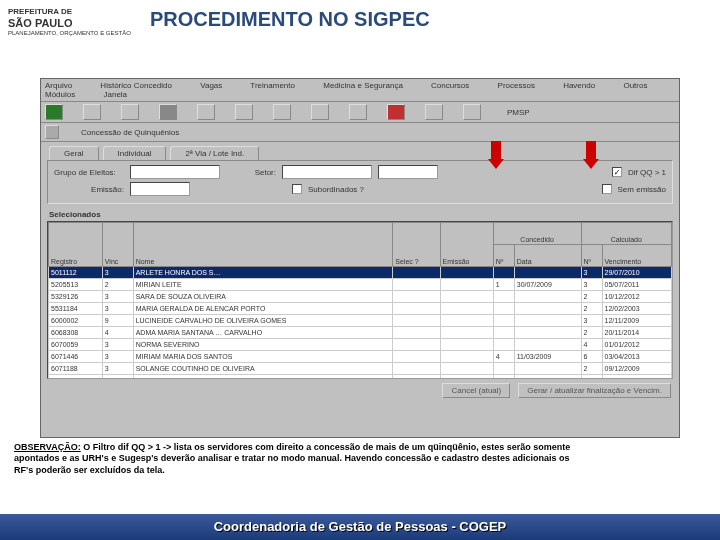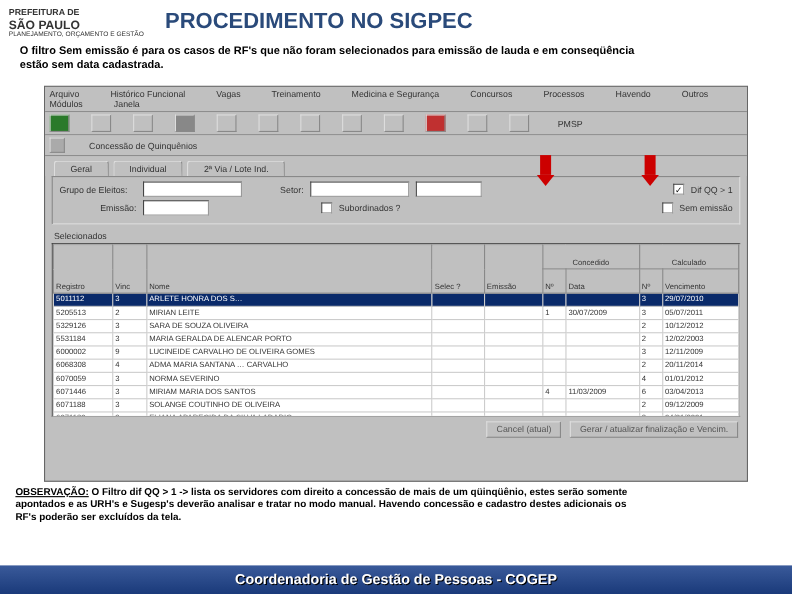--- a/index.html
+++ b/index.html
@@ -50,26 +50,25 @@
 </style>
 </head>
 <body>
 
 <div class="slide">
   <div class="logo-area">
     <div class="logo-text"><span>PREFEITURA DE</span><br><span class="sp">SÃO PAULO</span></div>
     <div class="logo-sub">PLANEJAMENTO, ORÇAMENTO E GESTÃO</div>
   </div>
   <div class="title">PROCEDIMENTO NO SIGPEC</div>
-  <div class="intro">O filtro Sem emissão é para os casos de RF's que não foram selecionados para emissão de lauda e em conseqüência estão sem data cadastrada.</div>
 
   <div class="app">
     <div class="menubar">
       <span>Arquivo</span>
-      <span>Histórico Funcional</span>
+      <span>Histórico Concedido</span>
       <span>Vagas</span>
       <span>Treinamento</span>
       <span>Medicina e Segurança</span>
       <span>Concursos</span>
       <span>Processos</span>
       <span>Havendo</span>
       <span>Outros Módulos</span>
       <span>Janela</span>
     </div>
     <div class="toolbar">
@@ -113,21 +112,21 @@
         <span style="flex:0 0 90px"></span>
         <span class="chk"></span>
         <span>Subordinados ?</span>
         <span style="flex:1"></span>
         <span class="chk"></span>
         <span>Sem emissão</span>
       </div>
       <div class="arrow" style="left:440px;top:-20px"></div>
       <div class="arrow" style="left:535px;top:-20px"></div>
     </div>
-    <div style="margin:2px 8px;font-size:8px;font-weight:normal;color:#333">Selecionados</div>
+    <div style="margin:2px 8px;font-size:8px;font-weight:bold;color:#333">Selecionados</div>
     <div class="table-wrap">
       <table>
         <thead>
           <tr>
             <th rowspan="2">Registro</th>
             <th rowspan="2">Vinc</th>
             <th rowspan="2">Nome</th>
             <th rowspan="2">Selec ?</th>
             <th rowspan="2">Emissão</th>
             <th colspan="2" class="th-group">Concedido</th>

